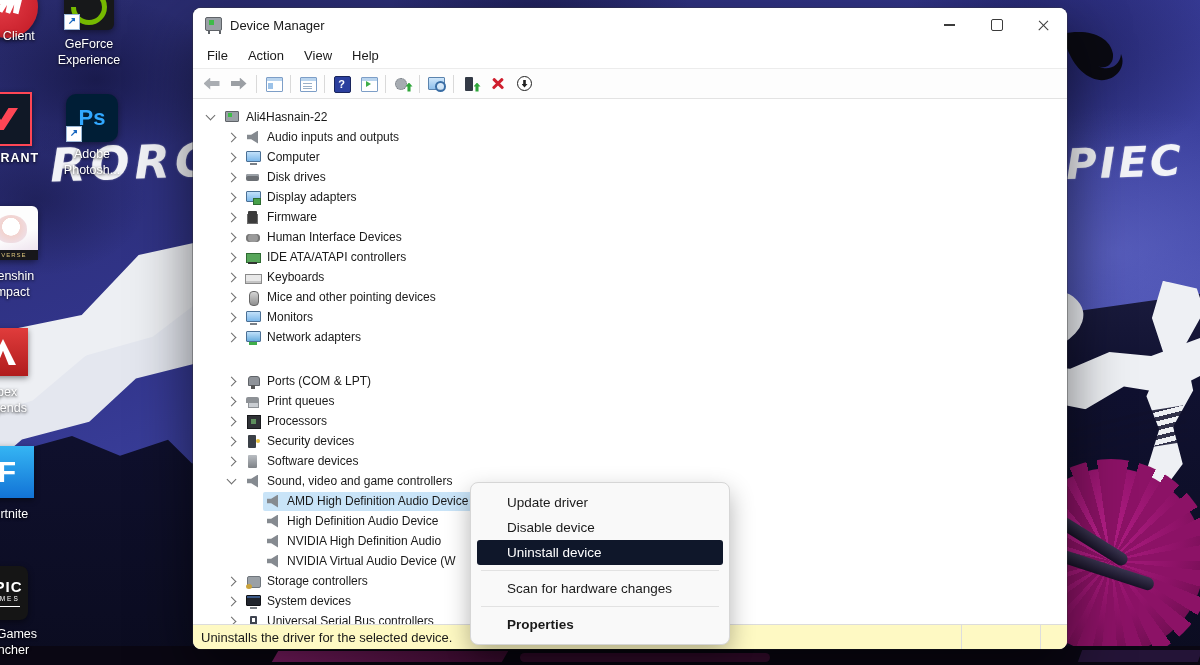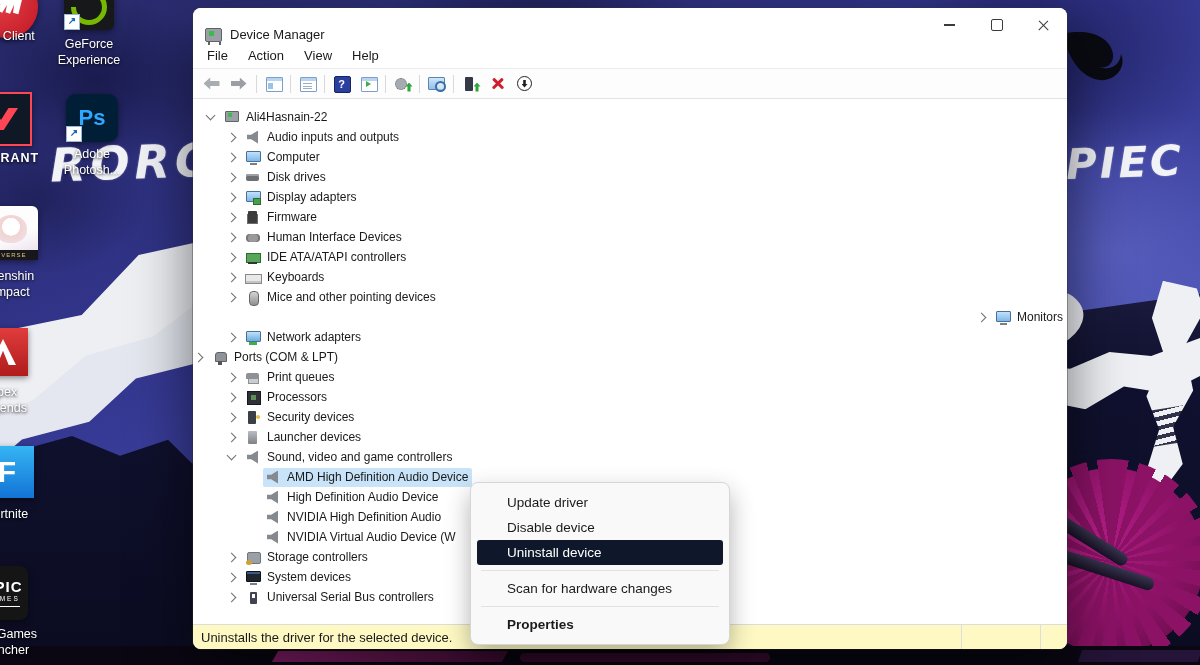--- a/index.html
+++ b/index.html
@@ -89,21 +89,21 @@
   .p-epic .di-art{left:-22px;top:566px;width:50px;height:54px;border-radius:8px;background:#151515;
     color:#fff;flex-direction:column}
   .p-epic .di-label{left:3px;top:626px}
   .di-gl1{font-weight:bold;font-size:15px;letter-spacing:1px;line-height:1}
   .di-gl2{font-size:6.5px;letter-spacing:2px;line-height:1.6;border-bottom:1px solid #fff;padding-bottom:2px}
 
   
   #dm-window{position:absolute;left:193px;top:8px;width:874px;height:641px;background:#fff;
     border-radius:8px;box-shadow:0 24px 60px rgba(0,0,0,.55),0 0 0 1px rgba(60,60,60,.35);
     z-index:20;display:flex;flex-direction:column;overflow:hidden}
-  .titlebar{height:34px;display:flex;align-items:flex-end;padding-left:12px;background:#fff;flex:none}
+  .titlebar{height:34px;display:flex;align-items:center;padding-left:12px;background:#fff;flex:none}
   .dm-appicon{width:15px;height:12px;position:relative;background:#9aa0a6;border:1px solid #5f6368;
     border-radius:2px;margin-right:8px;margin-top:-2px}
   .dm-appicon::before{content:"";position:absolute;left:3px;top:2px;width:5px;height:5px;background:#3dbb48}
   .dm-appicon::after{content:"";position:absolute;left:2px;bottom:-4px;width:9px;height:3px;
     border-left:2px solid #5f6368;border-right:2px solid #5f6368}
   .title-text{font-size:13px;color:#1a1a1a}
   .controls{margin-left:auto;display:flex;height:100%}
   .ctl{width:47px;height:100%;display:flex;align-items:center;justify-content:center;position:relative}
   .g-min{width:11px;height:1.4px;background:#3b3b3b}
   .g-max{width:10px;height:10px;border:1.3px solid #3b3b3b;border-radius:2px}
@@ -456,35 +456,35 @@
           <span class="tlabel">Keyboards</span>
         </span>
       </div>
       <div class="trow" style="padding-left: 33px;">
         <span class="chev right"></span>
         <span class="row-core">
           <span class="ti ti-mouse"></span>
           <span class="tlabel">Mice and other pointing devices</span>
         </span>
       </div>
-      <div class="trow" style="padding-left: 33px; justify-content: flex-end;">
+      <div class="trow" style="padding-left: 33px;">
         <span class="chev right"></span>
         <span class="row-core">
           <span class="ti ti-monitor"></span>
           <span class="tlabel">Monitors</span>
         </span>
       </div>
       <div class="trow" style="padding-left: 33px;">
         <span class="chev right"></span>
         <span class="row-core">
           <span class="ti ti-network"></span>
           <span class="tlabel">Network adapters</span>
         </span>
       </div>
-      <div class="trow" style="">
+      <div class="trow" style="padding-left: 33px; margin-top: 24px;">
         <span class="chev right"></span>
         <span class="row-core">
           <span class="ti ti-ports"></span>
           <span class="tlabel">Ports (COM &amp; LPT)</span>
         </span>
       </div>
       <div class="trow" style="padding-left: 33px; text-align: right;">
         <span class="chev right"></span>
         <span class="row-core">
           <span class="ti ti-printer"></span>
@@ -502,21 +502,21 @@
         <span class="chev right"></span>
         <span class="row-core">
           <span class="ti ti-security"></span>
           <span class="tlabel">Security devices</span>
         </span>
       </div>
       <div class="trow" style="padding-left: 33px;">
         <span class="chev right"></span>
         <span class="row-core">
           <span class="ti ti-software"></span>
-          <span class="tlabel">Launcher devices</span>
+          <span class="tlabel">Software devices</span>
         </span>
       </div>
       <div class="trow" style="padding-left: 33px;">
         <span class="chev down"></span>
         <span class="row-core">
           <span class="ti ti-speaker"></span>
           <span class="tlabel">Sound, video and game controllers</span>
         </span>
       </div>
       <div class="trow" style="padding-left: 54px;">

